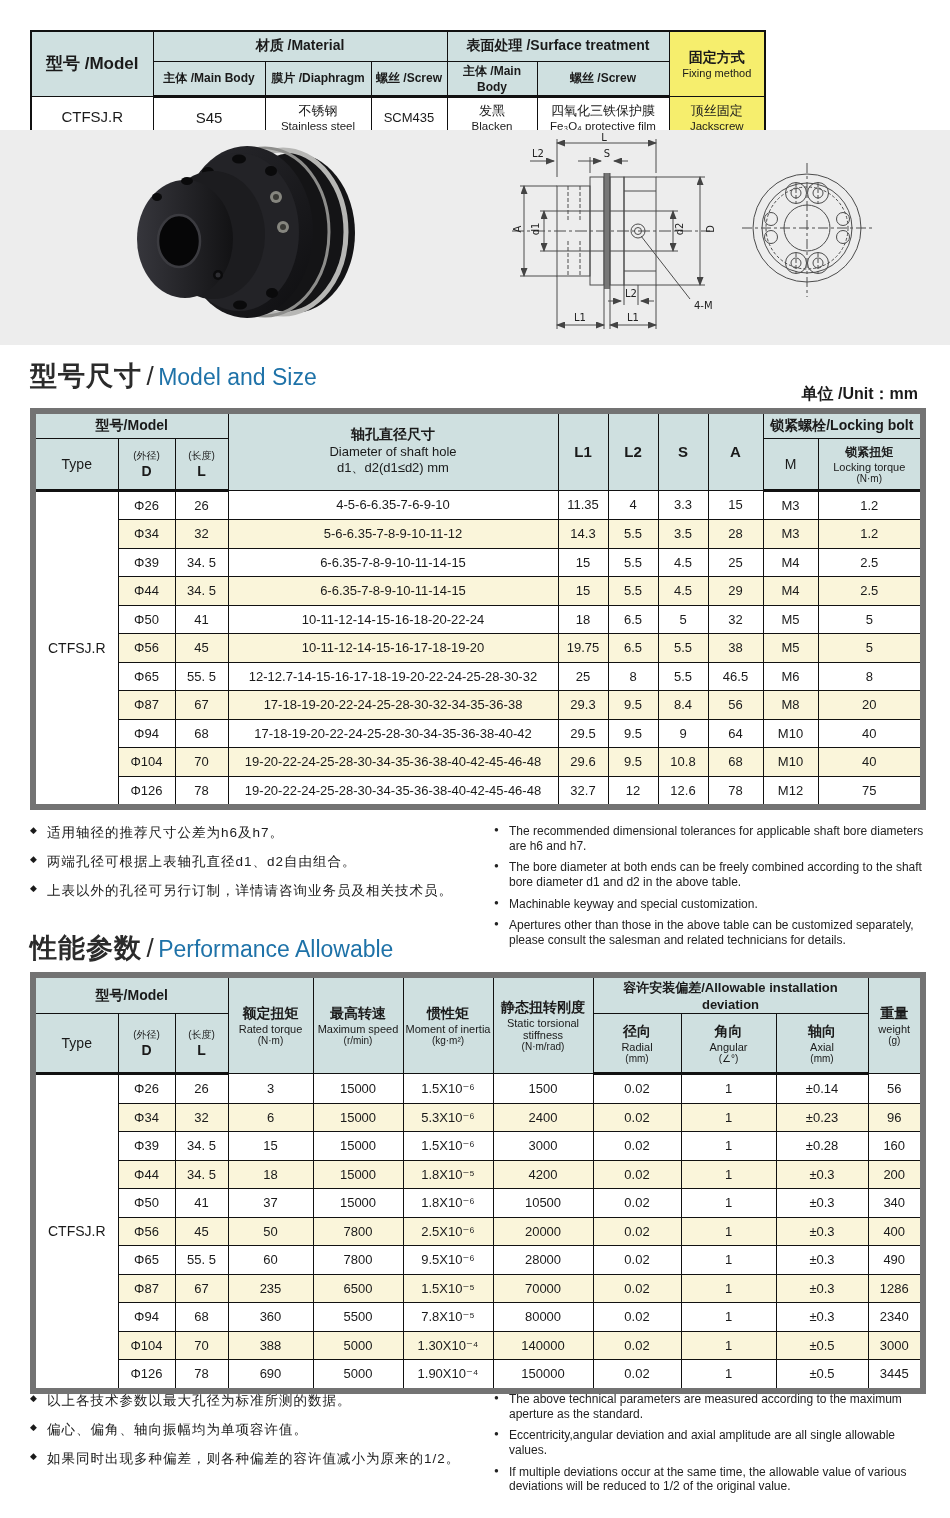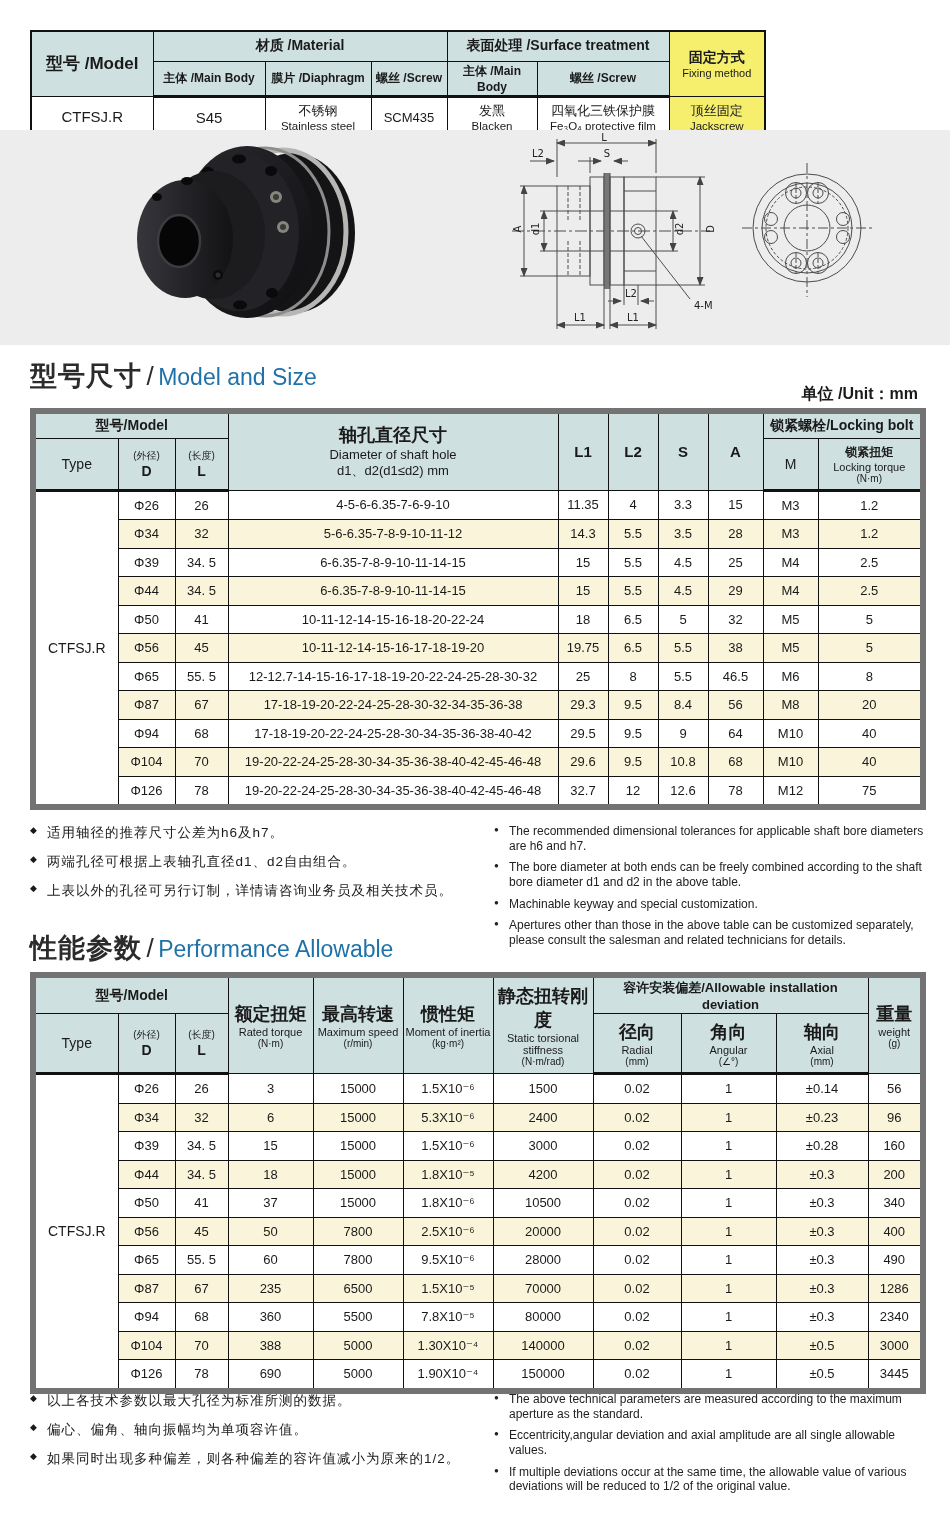--- a/index.html
+++ b/index.html
@@ -41,21 +41,21 @@
 
   
   .data-table{position:absolute;left:30px;border:6px solid #737373;table-layout:fixed;}
   .data-table th,.data-table td{border:1.5px solid #111;text-align:center;overflow:hidden;}
   .data-table thead th{background:#cfe0e0;font-weight:bold;padding:1px 2px;}
   .data-table thead tr:last-child th{border-bottom:3px solid #111;}
   .data-table tbody td{font-size:13px;height:27.5px;padding:0 3px;background:#fff;}
   .data-table tbody tr:nth-child(even) td{background:#faf5da;}
   .data-table tbody td.type-cell{background:#fff;font-size:14px;}
   .h-main{font-size:14px;}
-  .h-line-cn{display:block;font-size:18px;}
+  .h-line-cn{display:block;font-size:14px;}
   .h-line-en{display:block;font-size:11px;font-weight:normal;}
   .h-line-unit{display:block;font-size:10px;font-weight:normal;}
   .h-small{display:block;font-size:10px;font-weight:normal;}
   .h-letter{display:block;font-size:14px;}
   .h-single{font-size:15px;}
   .col-bore{text-align:left;font-size:12px;}
   .col-torque,.col-inertia{font-size:12px;}
 
   
   .notes{position:absolute;list-style:none;margin:0;padding:0;}

